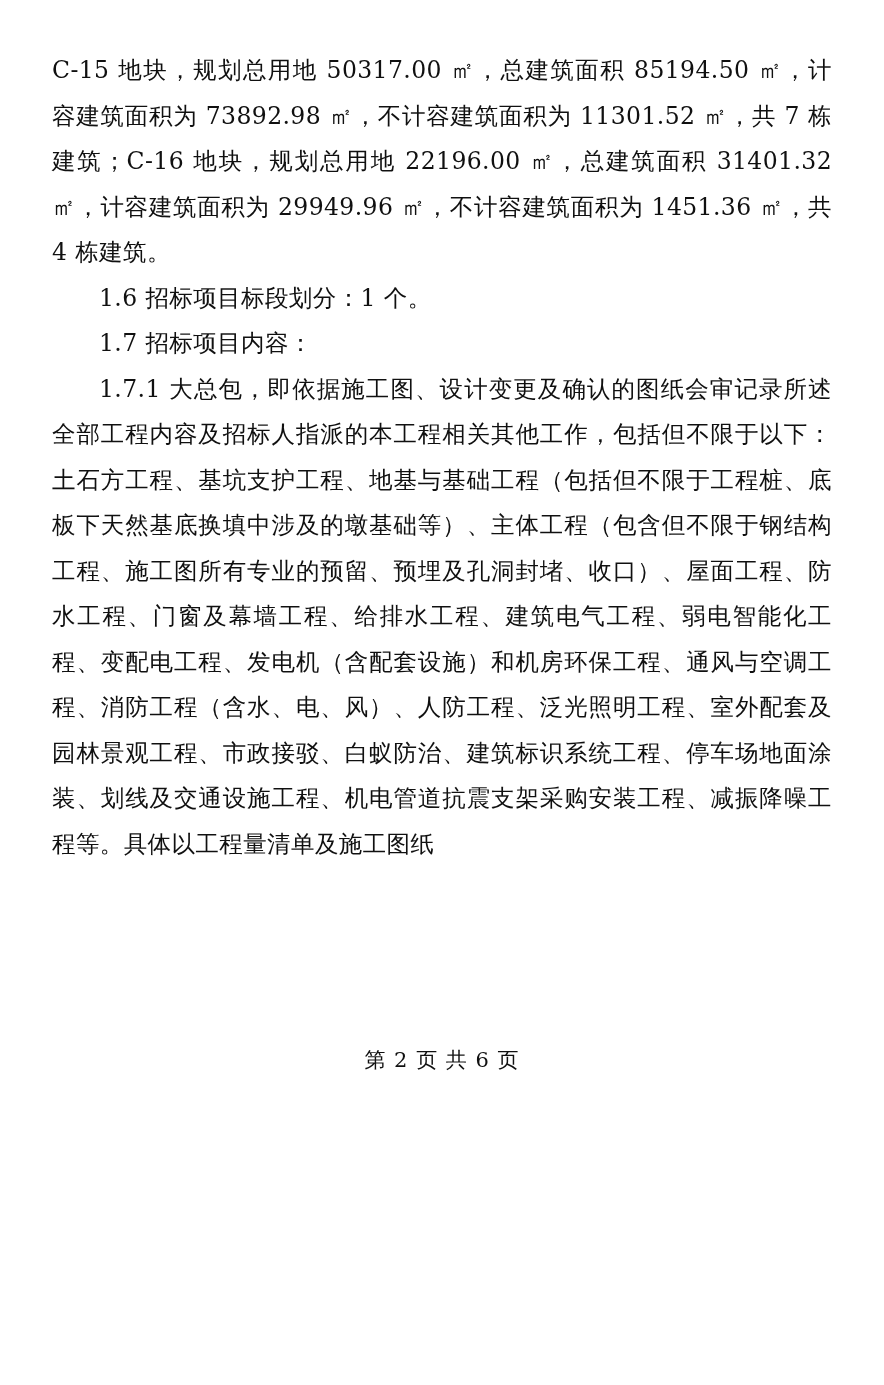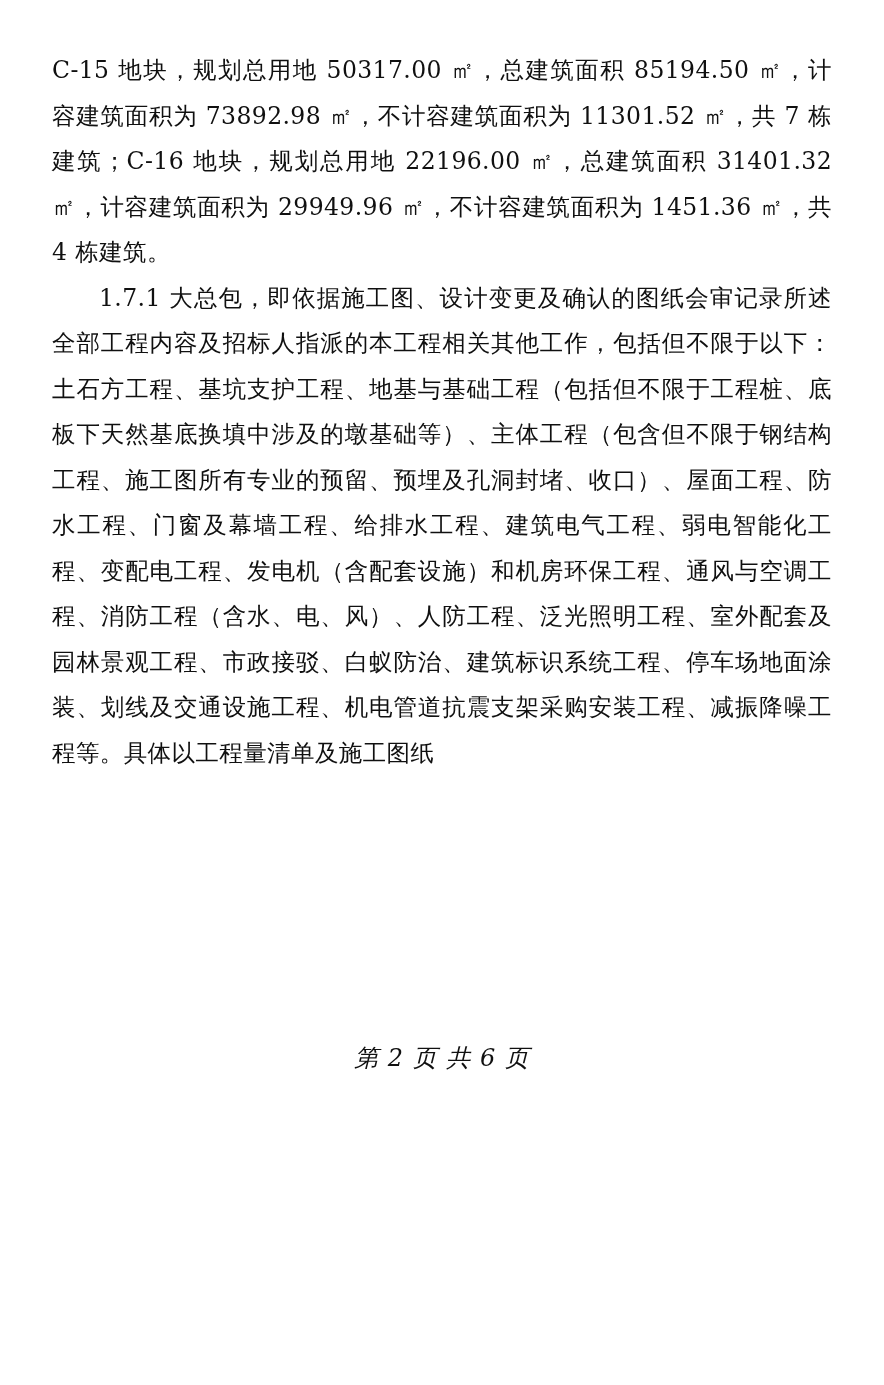--- a/index.html
+++ b/index.html
@@ -40,29 +40,30 @@
   }
   .para.noindent {
     text-indent: 0;
   }
   .footer {
     position: absolute;
     left: 0;
     right: 0;
     bottom: 34px;
     text-align: center;
-    font-size: 24px;
+    font-size: 21px;
     letter-spacing: 1px;
     color: #101010;
     font-family: "DejaVu Serif", "Liberation Serif", serif;
-    font-style: italic;
   }
 </style>
 </head>
 <body>
 
 <div class="page">
   <div class="body-text">
     <p class="para noindent">C-15 地块，规划总用地 50317.00 ㎡，总建筑面积 85194.50 ㎡，计容建筑面积为 73892.98 ㎡，不计容建筑面积为 11301.52 ㎡，共 7 栋建筑；C-16 地块，规划总用地 22196.00 ㎡，总建筑面积 31401.32 ㎡，计容建筑面积为 29949.96 ㎡，不计容建筑面积为 1451.36 ㎡，共 4 栋建筑。</p>
+    <p class="para">1.6 招标项目标段划分：1 个。</p>
+    <p class="para">1.7 招标项目内容：</p>
     <p class="para">1.7.1 大总包，即依据施工图、设计变更及确认的图纸会审记录所述全部工程内容及招标人指派的本工程相关其他工作，包括但不限于以下：土石方工程、基坑支护工程、地基与基础工程（包括但不限于工程桩、底板下天然基底换填中涉及的墩基础等）、主体工程（包含但不限于钢结构工程、施工图所有专业的预留、预埋及孔洞封堵、收口）、屋面工程、防水工程、门窗及幕墙工程、给排水工程、建筑电气工程、弱电智能化工程、变配电工程、发电机（含配套设施）和机房环保工程、通风与空调工程、消防工程（含水、电、风）、人防工程、泛光照明工程、室外配套及园林景观工程、市政接驳、白蚁防治、建筑标识系统工程、停车场地面涂装、划线及交通设施工程、机电管道抗震支架采购安装工程、减振降噪工程等。具体以工程量清单及施工图纸</p>
   </div>
   <div class="footer">第 2 页 共 6 页</div>
 </div>
 
 </body></html>

